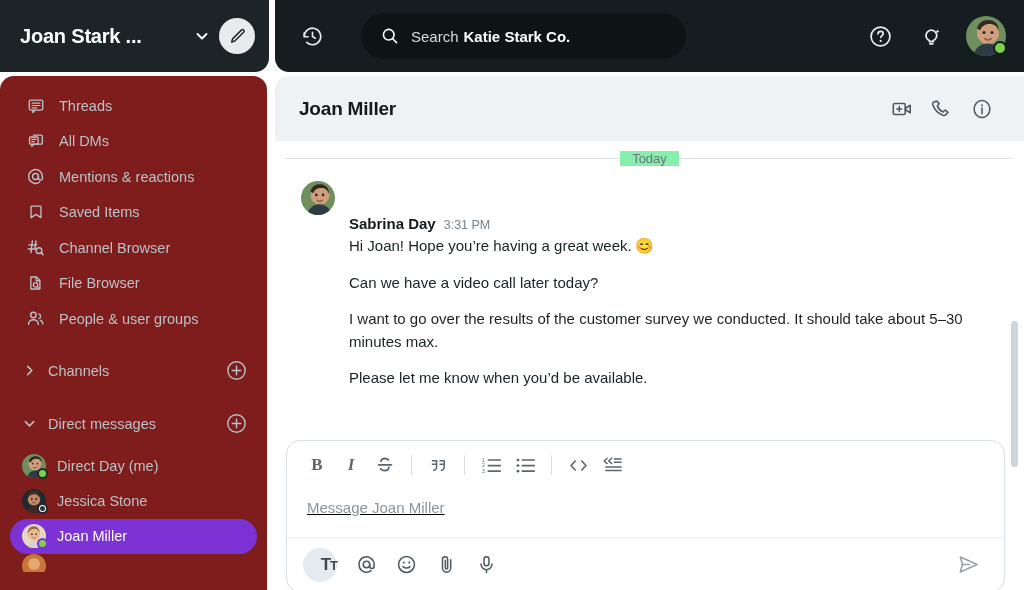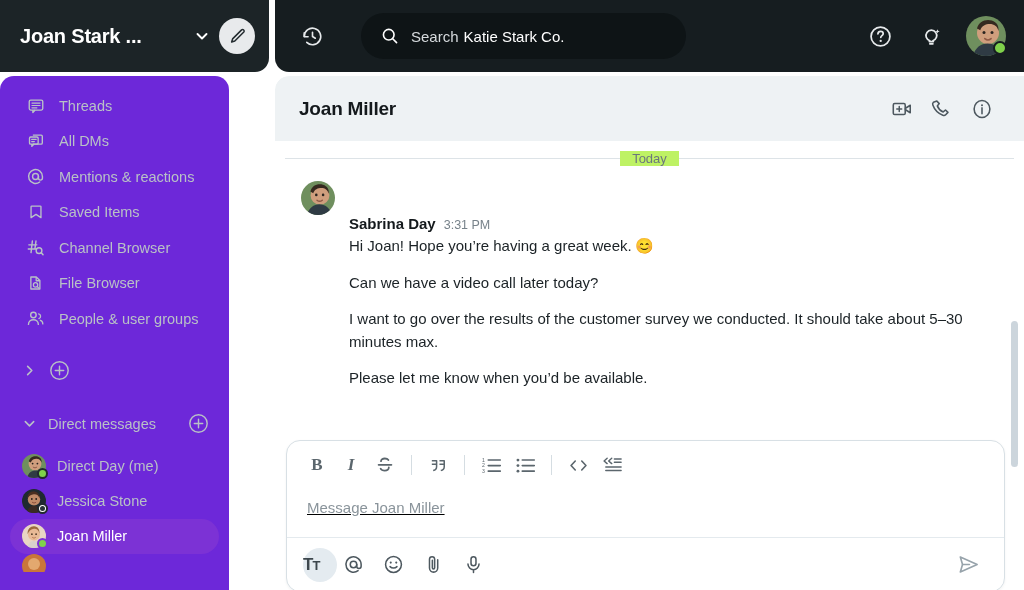--- a/index.html
+++ b/index.html
@@ -21,22 +21,22 @@
     color: #ffffff; font-size: 20px; font-weight: bold;
     white-space: nowrap; overflow: hidden; flex: 1; letter-spacing: -0.2px;
   }
   .ws-chevron { width: 22px; height: 22px; display: flex; align-items: center; justify-content: center; flex: none; }
   .ws-edit {
     width: 36px; height: 36px; border-radius: 50%; background: #e8eaec;
     display: flex; align-items: center; justify-content: center; flex: none;
   }
 
   .sidebar {
-    position: absolute; left: 0; top: 76px; width: 229px; height: 514px;
-    background: #6d28d9; border-radius: 14px 14px 0 0; overflow: hidden;
+    position: absolute; left: 0; top: 76px; width: 267px; height: 514px;
+    background: #7f1d1d; border-radius: 14px 14px 0 0; overflow: hidden;
     padding-top: 12px;
   }
   .nav-item {
     height: 35.5px; display: flex; align-items: center; gap: 14px;
     padding: 0 18px 0 26px; color: #b9c1c6; font-size: 14.5px;
   }
   .nav-icon { width: 19px; height: 19px; display: flex; align-items: center; justify-content: center; flex: none; }
   .nav-label { white-space: nowrap; }
 
   .section-row {
@@ -75,21 +75,21 @@
     background: #161d20; border-radius: 0 0 0 14px;
     display: flex; align-items: center; padding: 0 18px 0 16px; gap: 10px;
   }
   .history-btn { width: 42px; height: 42px; display: flex; align-items: center; justify-content: center; flex: none; }
   .searchbar {
     flex: none; width: 325px; height: 46px; margin-left: 18px;
     background: #0e1416; border-radius: 23px;
     display: flex; align-items: center; gap: 12px; padding: 0 20px;
   }
   .search-text { font-size: 15px; color: #d6dadd; white-space: nowrap; }
-  .search-text b { color: #ffffff; font-weight: normal; margin-left: 5px; }
+  .search-text b { color: #ffffff; font-weight: bold; margin-left: 5px; }
   .topbar-spacer { flex: 1; }
   .top-icon { width: 40px; height: 40px; display: flex; align-items: center; justify-content: center; flex: none; }
   .me-avatar { position: relative; width: 40px; height: 40px; margin-left: 6px; flex: none; }
   .me-avatar .face { width: 40px; height: 40px; border-radius: 50%; overflow: hidden; display: block; }
   .me-avatar .badge2 {
     position: absolute; right: -1px; bottom: 1px; width: 14px; height: 14px;
     border-radius: 50%; background: #7fd14b; border: 2px solid #161d20;
   }
 
   
@@ -105,21 +105,21 @@
   .conv-act { width: 40px; height: 40px; display: flex; align-items: center; justify-content: center; flex: none; }
 
   .day-divider {
     position: relative; height: 34px; display: flex; align-items: center; justify-content: center;
     margin: 0 10px;
   }
   .day-divider::before {
     content: ""; position: absolute; left: 0; right: 0; top: 50%; height: 1px; background: #dde3e7;
   }
   .day-label {
-    position: relative; background: #bef264; padding: 0 12px;
+    position: relative; background: #86efac; padding: 0 12px;
     font-size: 13px; color: #6b767d;
   }
 
   .msg { display: flex; gap: 14px; padding: 4px 26px 0 26px; }
   .msg-avatar { width: 34px; height: 34px; border-radius: 50%; overflow: hidden; flex: none; margin-top: 2px; }
   .msg-body { flex: 1; min-width: 0; margin-top: 36px; }
   .msg-meta { display: flex; align-items: baseline; gap: 8px; margin-bottom: 3px; }
   .msg-author { font-size: 15px; font-weight: bold; color: #14191c; }
   .msg-time { font-size: 12.5px; color: #77828a; }
   .msg-p { font-size: 15px; color: #1b2226; line-height: 1.5; margin-bottom: 14px; }
@@ -141,21 +141,21 @@
   .fmt-b { font-size: 17px; font-weight: bold; color: #5b666d; font-family: "Liberation Serif", serif; }
   .fmt-i { font-size: 17px; font-weight: bold; font-style: italic; color: #5b666d; font-family: "Liberation Serif", serif; }
 
   .input-area { padding: 10px 20px 20px 20px; min-height: 48px; text-decoration: underline; }
   .input-placeholder { font-size: 15px; color: #8a949b; }
 
   .action-bar {
     height: 54px; border-top: 1px solid #e4eaee;
     display: flex; align-items: center; padding: 0 16px; gap: 6px;
   }
-  .act-btn { width: 34px; height: 34px; border-radius: 50%; display: flex; align-items: center; justify-content: flex-start; flex: none; }
+  .act-btn { width: 34px; height: 34px; border-radius: 50%; display: flex; align-items: center; justify-content: flex-end; flex: none; }
   .act-btn.active { background: #e4ebf0; }
   .act-spacer { flex: 1; }
   .send-btn { width: 40px; height: 36px; display: flex; align-items: center; justify-content: center; flex: none; }
 
   .tt-glyph { font-size: 17px; font-weight: bold; color: #3d474d; letter-spacing: -1px; }
 </style>
 </head>
 <body>
 
 <div class="app">
@@ -251,20 +251,21 @@
       </span>
       <span class="nav-label">People &amp; user groups</span>
     </div>
 
     <div class="section-row" style="margin-top:14px">
       <span class="sec-caret">
         <svg width="13" height="13" viewBox="0 0 14 14" fill="none">
             <path d="M5 2.5 9.5 7 5 11.5" stroke="#b9c1c6" stroke-width="1.7" stroke-linecap="round" stroke-linejoin="round"></path>
           </svg>
       </span>
+      <span class="sec-label">Channels</span>
       <span class="sec-add">
         <svg width="21" height="21" viewBox="0 0 22 22" fill="none">
             <circle cx="11" cy="11" r="9.1" stroke="#b9c1c6" stroke-width="1.5"></circle>
             <path d="M11 6.6v8.8M6.6 11h8.8" stroke="#b9c1c6" stroke-width="1.5" stroke-linecap="round"></path>
           </svg>
       </span>
     </div>
 
     <div class="section-row" style="margin-top:13px">
       <span class="sec-caret">

